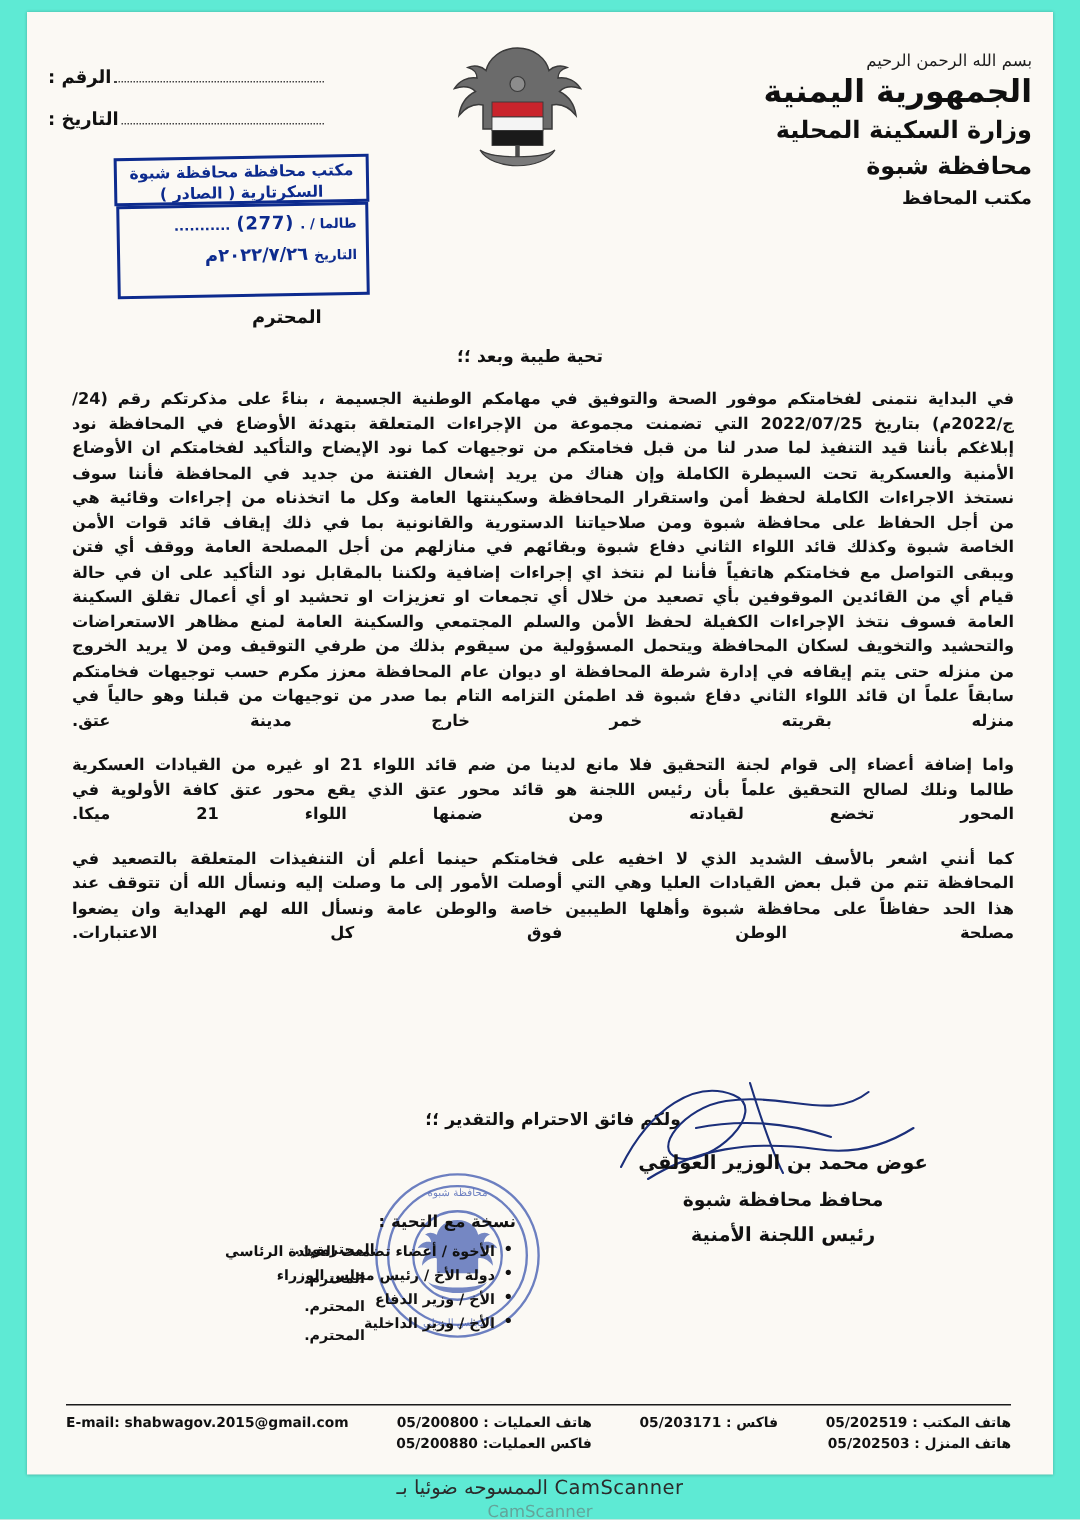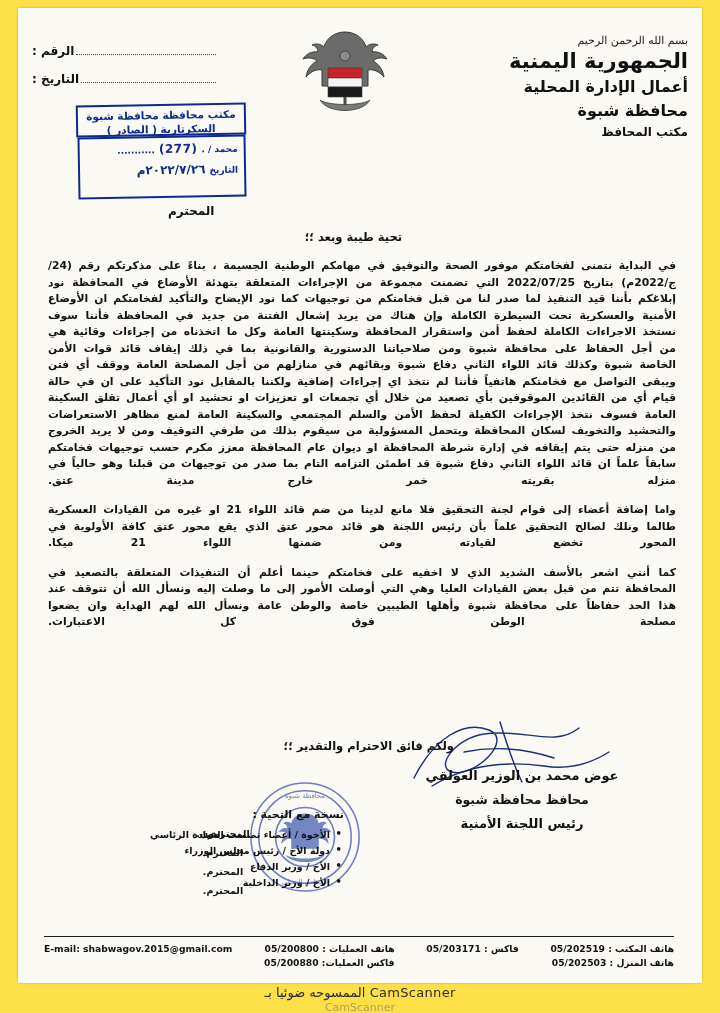--- a/index.html
+++ b/index.html
@@ -5,21 +5,21 @@
   html,body{margin:0;padding:0;}
   body{
     width:720px;height:1013px;
     background:#cfcfcf;
     font-family:"DejaVu Sans","Liberation Sans",sans-serif;
     overflow:hidden;
   }
   .page{
     position:relative;
     width:720px;height:1013px;
-    background:#fde047;
+    background:#5eead4;
   }
   .sheet{
     position:absolute;
     left:18px;top:8px;width:684px;height:975px;
     background:#fbf9f4;
     box-shadow:0 0 2px rgba(0,0,0,.25);
   }
   
   .hdr{
     position:absolute;left:0;top:0;width:684px;height:135px;
@@ -186,34 +186,34 @@
           <rect x="38" y="61" width="34" height="10" fill="#1a1a1a" stroke="#3a3a3a" stroke-width="0.6"></rect>
           <path d="M55 71 L55 80" stroke="#4a4a4a" stroke-width="3"></path>
           <path d="M30 74 C38 88 72 88 80 74 C72 80 38 80 30 74 Z" fill="#7a7a7a" stroke="#3a3a3a" stroke-width="0.8"></path>
           <circle cx="55" cy="30" r="5" fill="#8c8c8c" stroke="#3a3a3a" stroke-width="0.8"></circle>
         </g>
       </svg>
 
       <div class="hdr-right">
         <div class="hdr-basmala">بسم الله الرحمن الرحيم</div>
         <div class="hdr-l1">الجمهورية اليمنية</div>
-        <div class="hdr-l2">أعمال الإدارة المحلية</div>
+        <div class="hdr-l2">وزارة السكينة المحلية</div>
         <div class="hdr-l3">محافظة شبوة</div>
         <div class="hdr-l4">مكتب المحافظ</div>
       </div>
     </div>
 
     <div class="stamp-top">
       <div>مكتب محافظة محافظة شبوة</div>
       <div>السكرتارية ( الصادر )</div>
     </div>
 
     <div class="stamp-bot">
       <div class="sline">
-        <span class="skey">محمد / .</span>
+        <span class="skey">طالما / .</span>
         <span class="sval">(277)</span>
         <span class="skey">...........</span>
       </div>
       <div class="sline">
         <span class="skey">التاريخ</span>
         <span class="sval">٢٠٢٢/٧/٢٦م</span>
       </div>
     </div>
 
     <div class="resp">المحترم</div>

